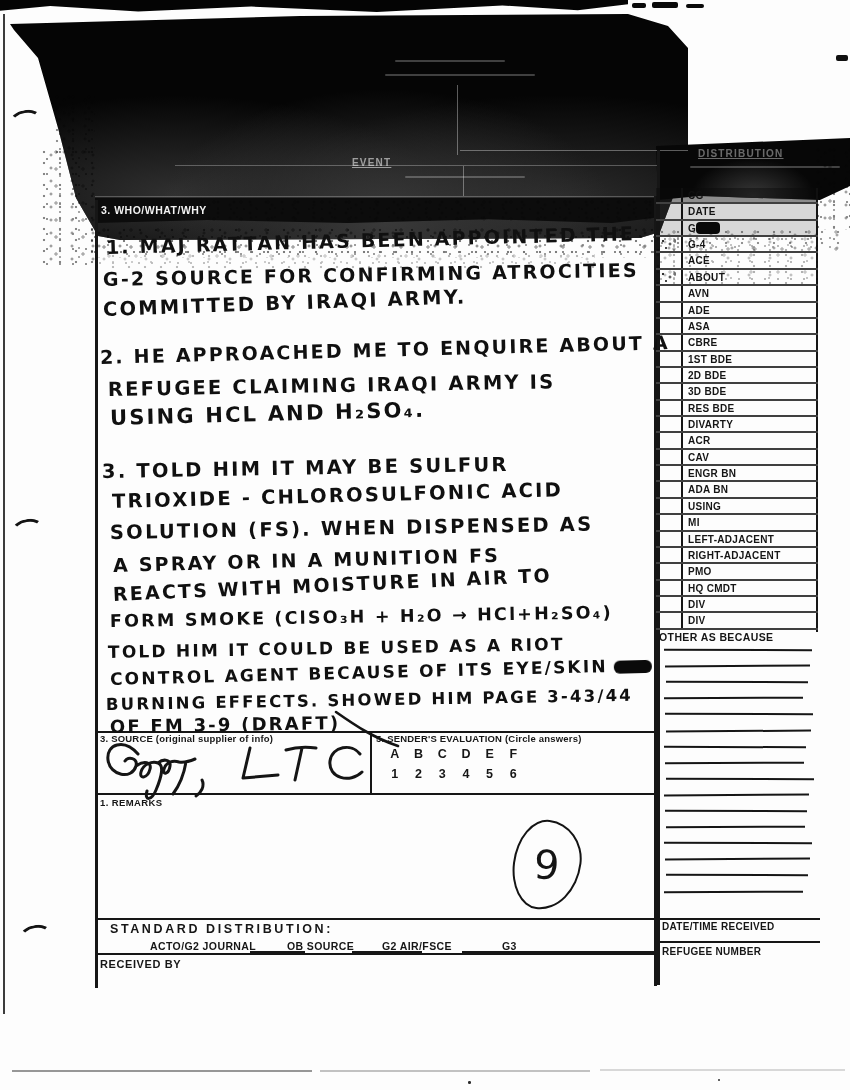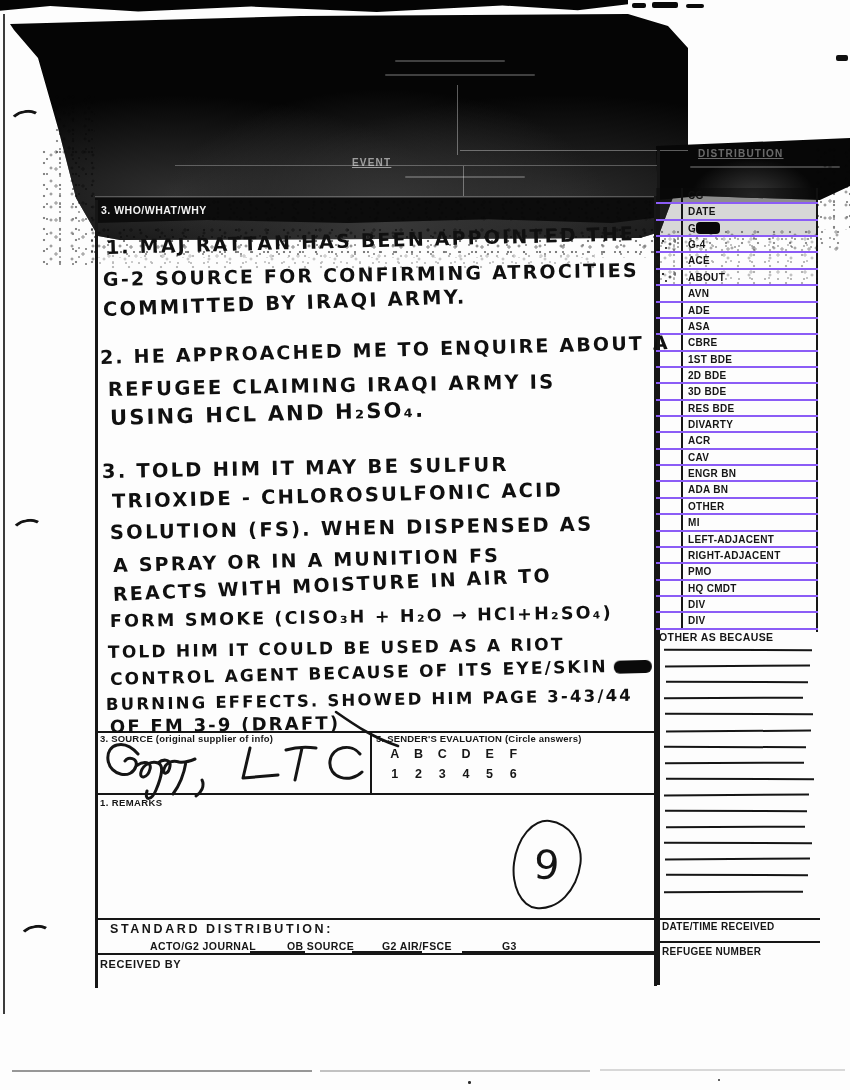--- a/index.html
+++ b/index.html
@@ -18,21 +18,21 @@
       radial-gradient(circle at 5px 9px, rgba(5,5,5,.85) .8px, transparent 1.3px),
       radial-gradient(circle at 14px 2px, rgba(5,5,5,.65) 1.3px, transparent 2.1px),
       radial-gradient(circle at 18px 8px, rgba(5,5,5,.7) .9px, transparent 1.5px);
     background-size:16px 11px,21px 13px,13px 15px,27px 17px,19px 9px;}
   .blob{position:absolute;background:#050505;}
   .wfaint{position:absolute;color:rgba(255,255,255,.55);font-weight:bold;font-size:10px;letter-spacing:1.2px;white-space:nowrap;text-decoration:underline;}
   .wdash{position:absolute;background:rgba(255,255,255,.24);height:2px;border-radius:1px;}
   .whair{position:absolute;background:rgba(255,255,255,.35);}
   
   .side-rows{position:absolute;left:656px;top:188px;width:162px;}
-  .srow{position:relative;display:flex;height:16.37px;border-bottom:2px solid #8b5cf6;box-sizing:border-box;}
+  .srow{position:relative;display:flex;height:16.37px;border-bottom:2px solid #404040;box-sizing:border-box;}
   .scheck{width:27px;border-right:2px solid #161616;box-sizing:border-box;position:relative;}
   .slabel{flex:1;font-size:10px;font-weight:bold;letter-spacing:.3px;padding:2px 0 0 5px;color:#151515;white-space:nowrap;}
   .smudge{position:absolute;inset:0;pointer-events:none;}
   .blankline{position:absolute;background:#161616;height:2px;}
   .curl{position:absolute;width:26px;height:16px;border:3px solid transparent;border-top-color:#141414;border-radius:50%;transform:rotate(-9deg);}
   .evalcell{display:inline-block;width:23.7px;text-align:center;font-weight:bold;font-size:12.5px;color:#161616;}
   .redact{display:inline-block;vertical-align:middle;width:38px;height:13px;background:#0a0a0a;border-radius:6px;margin-left:6px;filter:blur(.4px);}
   .circle9{position:absolute;left:513px;top:820px;width:64px;height:86px;border:2.6px solid #141414;
     border-radius:46% 54% 58% 42% / 52% 44% 56% 48%;transform:rotate(7deg);
     display:flex;align-items:center;justify-content:center;}
@@ -239,21 +239,21 @@
       <div class="srow">
         <div class="scheck"></div>
         <div class="slabel">ENGR BN</div>
       </div>
       <div class="srow">
         <div class="scheck"></div>
         <div class="slabel">ADA BN</div>
       </div>
       <div class="srow">
         <div class="scheck"></div>
-        <div class="slabel">OTHER</div>
+        <div class="slabel">USING</div>
       </div>
       <div class="srow">
         <div class="scheck"></div>
         <div class="slabel">MI</div>
       </div>
       <div class="srow">
         <div class="scheck"></div>
         <div class="slabel">LEFT-ADJACENT</div>
       </div>
       <div class="srow">

